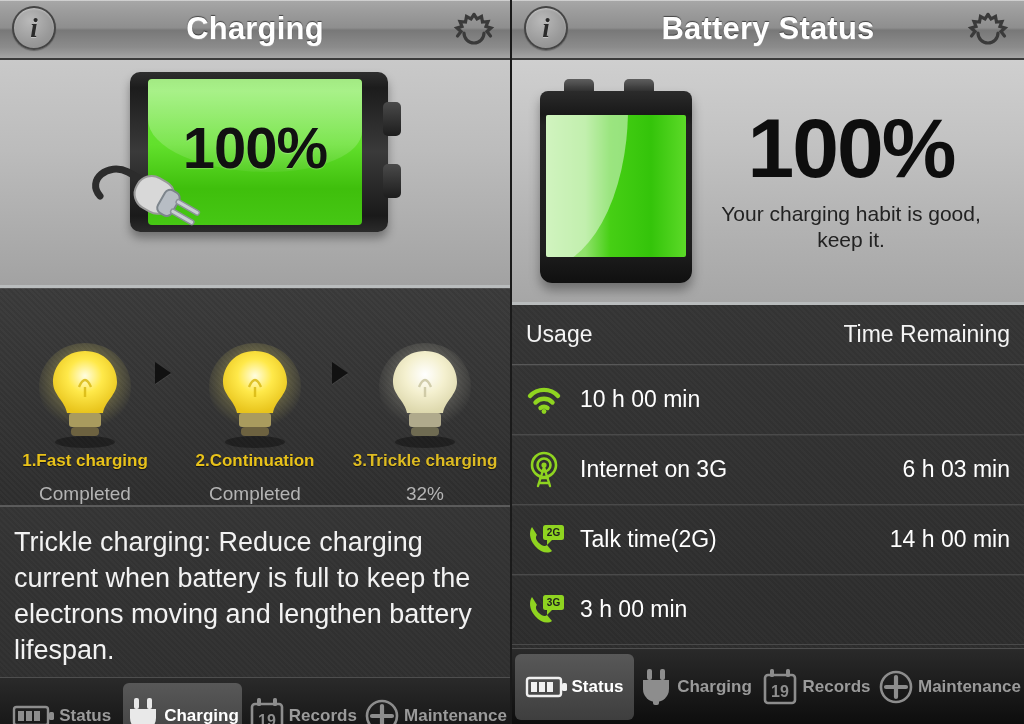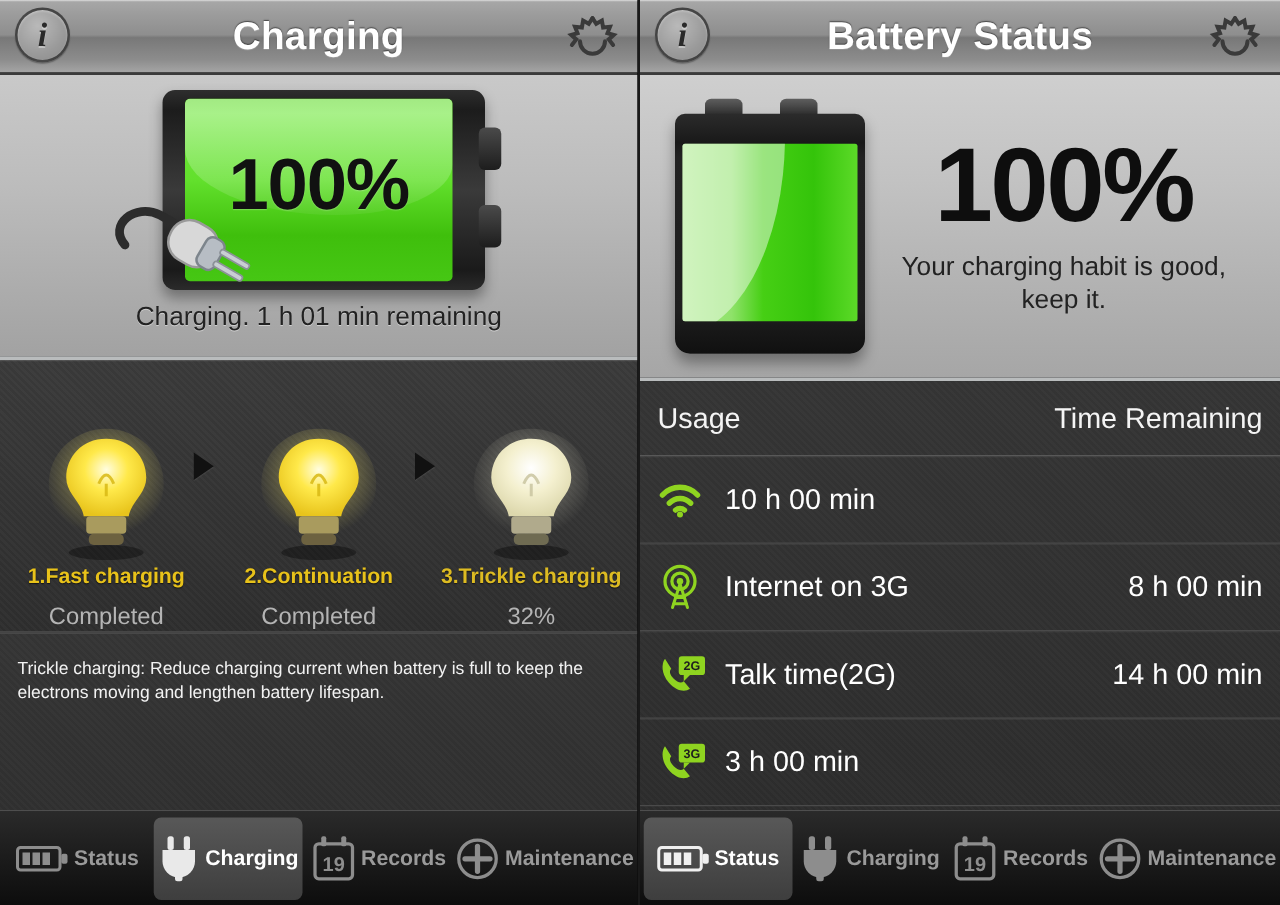--- a/index.html
+++ b/index.html
@@ -118,21 +118,21 @@
 
   
   .desc {
     flex: 1 1 auto; position: relative;
     background:
       repeating-linear-gradient(45deg, rgba(255,255,255,.015) 0 2px, rgba(0,0,0,.02) 2px 4px),
       linear-gradient(to bottom, #353535 0%, #303030 100%);
     padding: 18px 14px 8px 14px;
     border-top: 1px solid #5c5c5c;
   }
-  .desc p { font-size: 14px; line-height: 1.33; color: #f2f2f2; }
+  .desc p { font-size: 27px; line-height: 1.33; color: #f2f2f2; }
 
   
   .hero-right {
     flex: 0 0 245px; position: relative;
     background: linear-gradient(to bottom, #cfcfcf 0%, #c2c2c2 35%, #b2b2b2 70%, #a6a6a6 100%);
     display: flex; align-items: center; padding: 0 16px;
     border-bottom: 3px solid #b9bcbd;
   }
   .batt-v { position: relative; width: 168px; height: 205px; margin-left: 4px; }
   .batt-v-cap { position: absolute; width: 30px; height: 16px; border-radius: 5px 5px 2px 2px;
@@ -237,21 +237,20 @@
             <path d="M10 46 C -4 30, 18 12, 38 22 C 52 29, 56 34, 62 38" fill="none" stroke="#2c2c2c" stroke-width="7" stroke-linecap="round"></path>
             <g transform="rotate(30 72 48)">
               <rect x="44" y="32" width="40" height="34" rx="16" fill="#d8d8d8" stroke="#9a9a9a" stroke-width="2"></rect>
               <rect x="72" y="36" width="16" height="26" rx="6" fill="#b7bdc4" stroke="#7d858c" stroke-width="2"></rect>
               <rect x="86" y="41" width="26" height="4.5" rx="2" fill="#c9ced3" stroke="#8c9298" stroke-width="1.4"></rect>
               <rect x="86" y="52" width="26" height="4.5" rx="2" fill="#c9ced3" stroke="#8c9298" stroke-width="1.4"></rect>
             </g>
           </svg>
         </div>
       </div>
-      <div class="hero-left-caption">Charging. 1 h 01 min remaining</div>
     </div>
 
     <div class="steps">
       <div class="step">
         <div class="bulb-box">
           <svg width="96" height="106" viewBox="0 0 96 106">
             <defs>
               <radialGradient id="g1" cx="50%" cy="40%" r="60%">
                 <stop offset="0%" stop-color="#fffde0"></stop>
                   <stop offset="45%" stop-color="#ffe94a"></stop>
@@ -432,21 +431,21 @@
               <circle cx="18" cy="12" r="6.5"></circle>
             </g>
             <circle cx="18" cy="12" r="2.6" fill="#8fd420"></circle>
             <g stroke="#8fd420" stroke-width="2.4" fill="none" stroke-linecap="round">
               <path d="M18 14 L12 33 M18 14 L24 33"></path>
               <path d="M14.4 25 h7.2 M13 30 h10"></path>
             </g>
           </svg>
         </div>
         <div class="usage-label">Internet on 3G</div>
-        <div class="usage-value">8 h 00 min</div>
+        <div class="usage-value">6 h 03 min</div>
       </div>
 
       <div class="usage-row">
         <div class="usage-icon">
           <svg width="42" height="34" viewBox="0 0 42 34">
             <path d="M6 4 C 3 8, 3 16, 9 23 C 15 30, 22 31, 26 28 L21 22 C19 24, 16 23, 13 20 C10 17, 9 14, 11 12 Z" fill="#8fd420"></path>
             <rect x="17" y="2" width="21" height="15" rx="2.5" fill="#8fd420"></rect>
             <path d="M21 17 l0 5 l5 -5 Z" fill="#8fd420"></path>
             <text x="27.5" y="13" font-family="Liberation Sans, sans-serif" font-size="10" font-weight="bold" fill="#1e1e1e" text-anchor="middle">2G</text>
           </svg>

